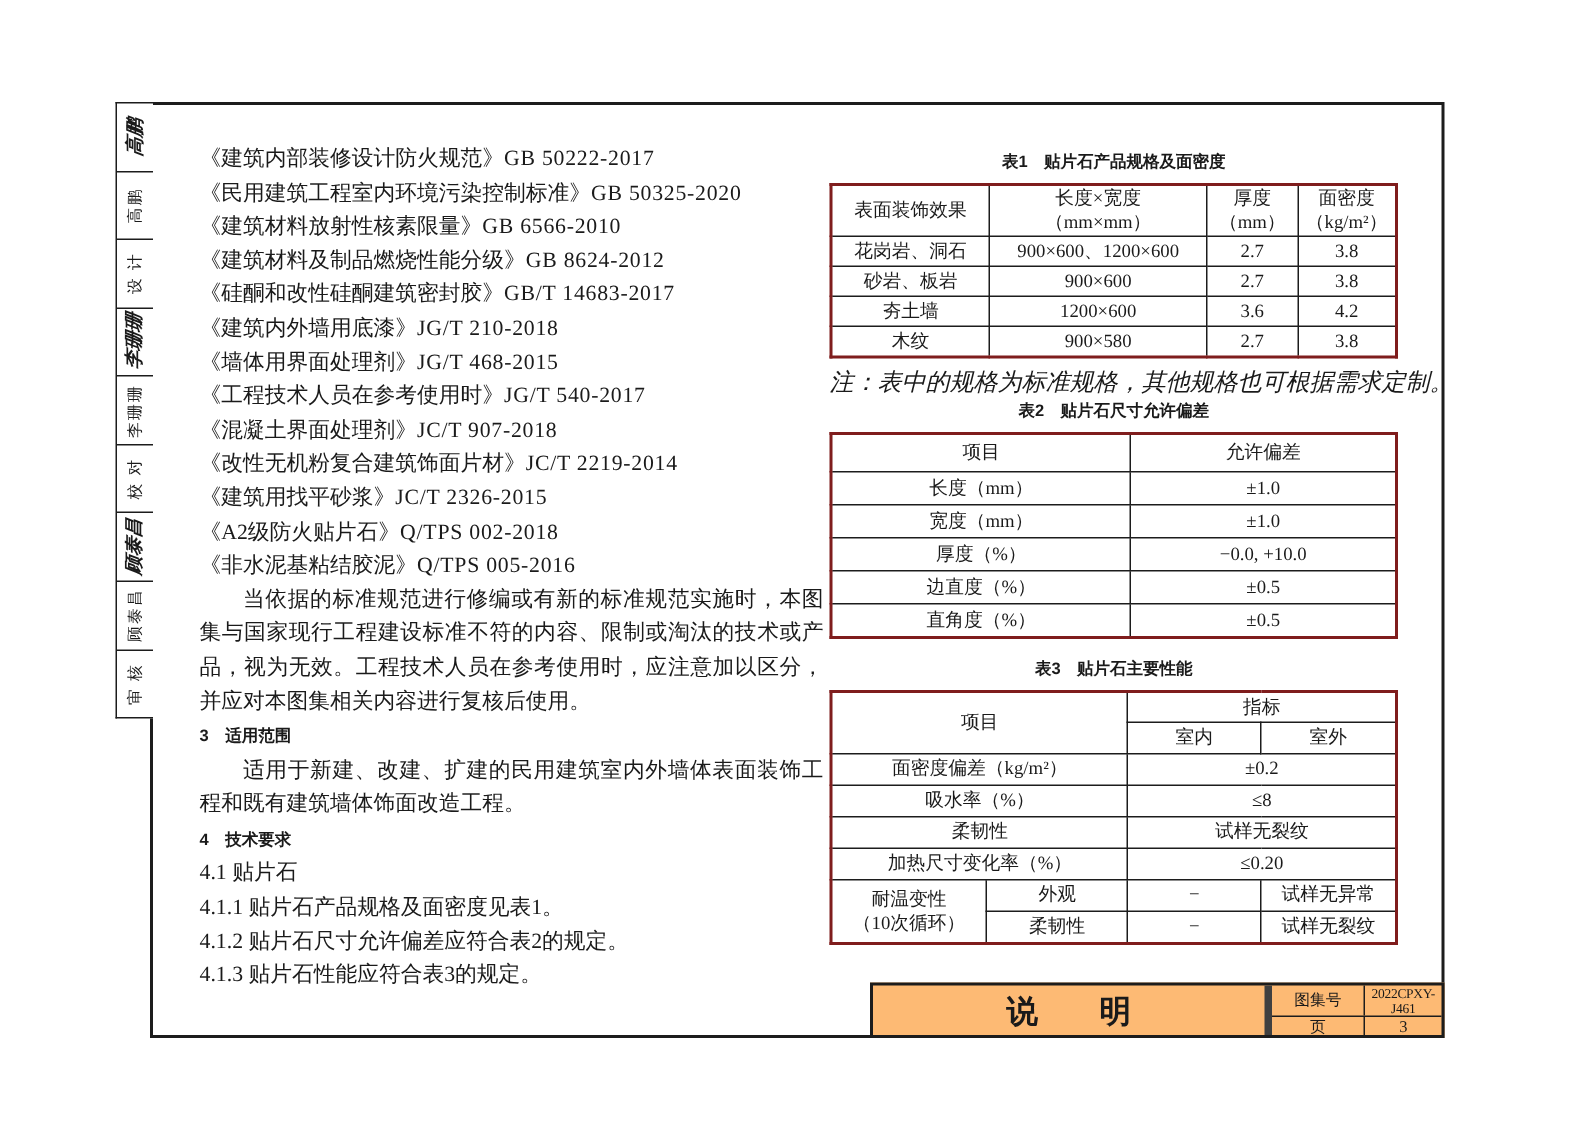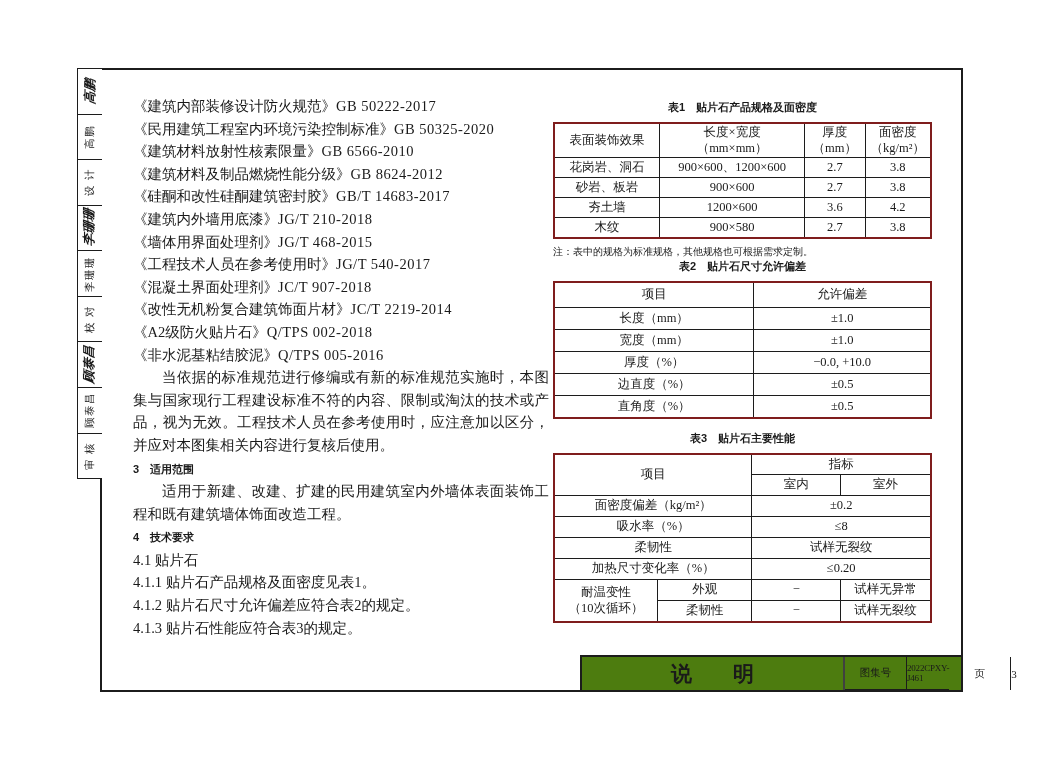--- a/index.html
+++ b/index.html
@@ -62,41 +62,41 @@
   }
   td {
     border:1px solid #1c1c1c; padding:1px 3px;
     white-space:pre-line; vertical-align:middle; line-height:1.25;
   }
   .t1 td { height:20px; }
   .t1 tr.hdr td { height:34px; }
   .t2 td { height:22px; }
   .t2 tr.hdr td { height:26px; }
   .t3 td { height:21px; }
-  .note { font-size:10px; margin-top:6px; white-space:nowrap; }
+  .note { font-size:16px; margin-top:6px; white-space:nowrap;font-style:italic; }
   .gap12 { margin-top:12px; }
   .gap10 { }
 
   
   .titleblock {
     position:absolute; left:580px; top:655px; width:383px; height:37px;
-    border:2px solid #1c1c1c; display:flex; background:#4d7c0f;
+    border:2px solid #1c1c1c; display:flex; background:#fdba74;
   }
   .tb-title {
     flex:1; display:flex; align-items:center; justify-content:center;
     font-size:21px; font-weight:bold; letter-spacing:10px; text-indent:10px;
   }
-  .tb-grid { width:118px; border-left:2px solid #404040; display:flex; }
+  .tb-grid { width:118px; border-left:5px solid #404040; display:flex; flex-direction:column; }
   .tb-row { flex:1; display:flex; }
   .tb-row:first-child { border-bottom:1px solid #1c1c1c; }
   .tb-label {
     width:62px; border-right:1px solid #1c1c1c;
     display:flex; align-items:center; justify-content:center; font-size:10.5px;
   }
-  .tb-value { flex:1; display:flex; align-items:center; justify-content:center; font-size:9px; letter-spacing:-0.2px; }
+  .tb-value { flex:1; display:flex; align-items:center; justify-content:center; font-size:9px; letter-spacing:-0.2px;text-align:center; }
   .tb-value.pg { font-size:11px; letter-spacing:0; }
 </style>
 </head>
 <body>
 
 <div class="frame"></div>
 
 <div class="sidebar">
   <div class="sb-cell sb-sig">
     <span class="sb-text">高鹏</span>
@@ -160,20 +160,24 @@
     <span>《工程技术人员在参考使用时》</span>
     <span class="std-code">JG/T 540-2017</span>
   </div>
   <div class="std-row">
     <span>《混凝土界面处理剂》</span>
     <span class="std-code">JC/T 907-2018</span>
   </div>
   <div class="std-row">
     <span>《改性无机粉复合建筑饰面片材》</span>
     <span class="std-code">JC/T 2219-2014</span>
+  </div>
+  <div class="std-row">
+    <span>《建筑用找平砂浆》</span>
+    <span class="std-code">JC/T 2326-2015</span>
   </div>
   <div class="std-row">
     <span>《A2级防火贴片石》</span>
     <span class="std-code">Q/TPS 002-2018</span>
   </div>
   <div class="std-row">
     <span>《非水泥基粘结胶泥》</span>
     <span class="std-code">Q/TPS 005-2016</span>
   </div>
 

